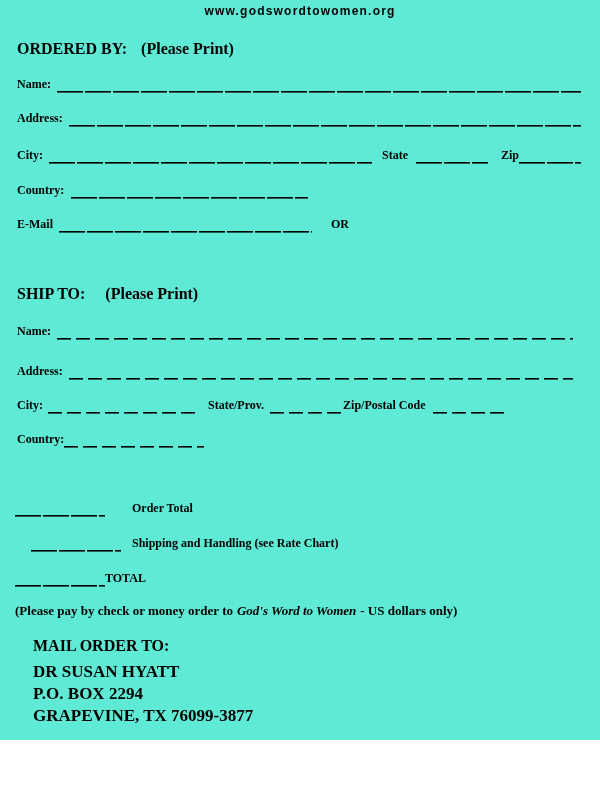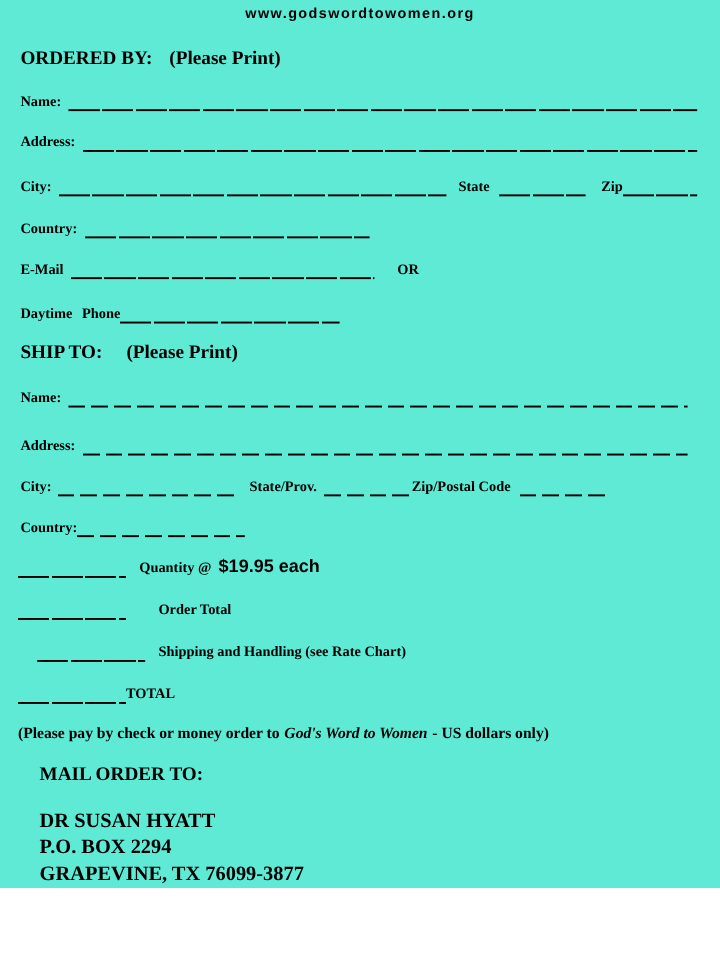--- a/index.html
+++ b/index.html
@@ -68,24 +68,20 @@
     <span class="lbl">Country:</span>
     <span class="fill solid" style="width:237px;margin-left:7px;"></span>
   </div>
 
   <div class="row" style="top:215px;left:17px;">
     <span class="lbl">E-Mail</span>
     <span class="fill solid" style="width:253px;margin-left:6px;"></span>
     <span class="lbl" style="margin-left:19px;">OR</span>
   </div>
 
-  <div class="row" style="top:252px;left:17px;">
-    <span class="lbl" style="word-spacing:5px;">Daytime Phone</span>
-    <span class="fill solid" style="width:183px;"></span>
-  </div>
 
   <div class="row" style="top:285px;left:17px;">
     <span class="sec-title">SHIP TO:</span>
     <span class="hint" style="margin-left:20px;">(Please Print)</span>
   </div>
 
   <div class="row" style="top:322px;left:17px;width:564px;">
     <span class="lbl">Name:</span>
     <span class="fill dashed grow" style="margin-left:6px;margin-right:8px;"></span>
   </div>
@@ -102,25 +98,20 @@
     <span class="fill dashed" style="width:73px;margin-left:6px;"></span>
     <span class="lbl">Zip/Postal Code</span>
     <span class="fill dashed" style="width:72px;margin-left:8px;"></span>
   </div>
 
   <div class="row" style="top:430px;left:17px;">
     <span class="lbl">Country:</span>
     <span class="fill dashed" style="width:140px;"></span>
   </div>
 
-  <div class="row" style="top:464px;left:15px;">
-    <span class="fill solid" style="width:90px;"></span>
-    <span class="lbl" style="margin-left:11px;">Quantity @</span>
-    <span class="price" style="margin-left:6px;">$19.95 each</span>
-  </div>
 
   <div class="row" style="top:499px;left:15px;">
     <span class="fill solid" style="width:90px;"></span>
     <span class="lbl" style="margin-left:27px;">Order Total</span>
   </div>
 
   <div class="row" style="top:534px;left:31px;">
     <span class="fill solid" style="width:90px;"></span>
     <span class="lbl" style="margin-left:11px;">Shipping and Handling (see Rate Chart)</span>
   </div>
@@ -129,19 +120,19 @@
     <span class="fill solid" style="width:90px;"></span>
     <span class="lbl" style="margin-left:0;">TOTAL</span>
   </div>
 
   <div class="note">
     <span>(Please pay by check or money order to</span><span class="payee">God's Word to Women</span><span>- US dollars only)</span>
   </div>
 
   <div class="mail-block" style="position:absolute;left:33px;top:637px;">
     <span class="sec-title" style="display:block;">MAIL ORDER TO:</span>
-    <span class="addr" style="display:block;margin-top:18px;">DR SUSAN HYATT</span>
+    <span class="addr" style="display:block;margin-top:6px;">DR SUSAN HYATT</span>
     <span class="addr" style="display:block;">P.O. BOX 2294</span>
     <span class="addr" style="display:block;">GRAPEVINE, TX 76099-3877</span>
     <span class="lbl" style="display:block;margin-top:13px;">E-Mail:</span>
   </div>
 
 </div>
 
 </body></html>

